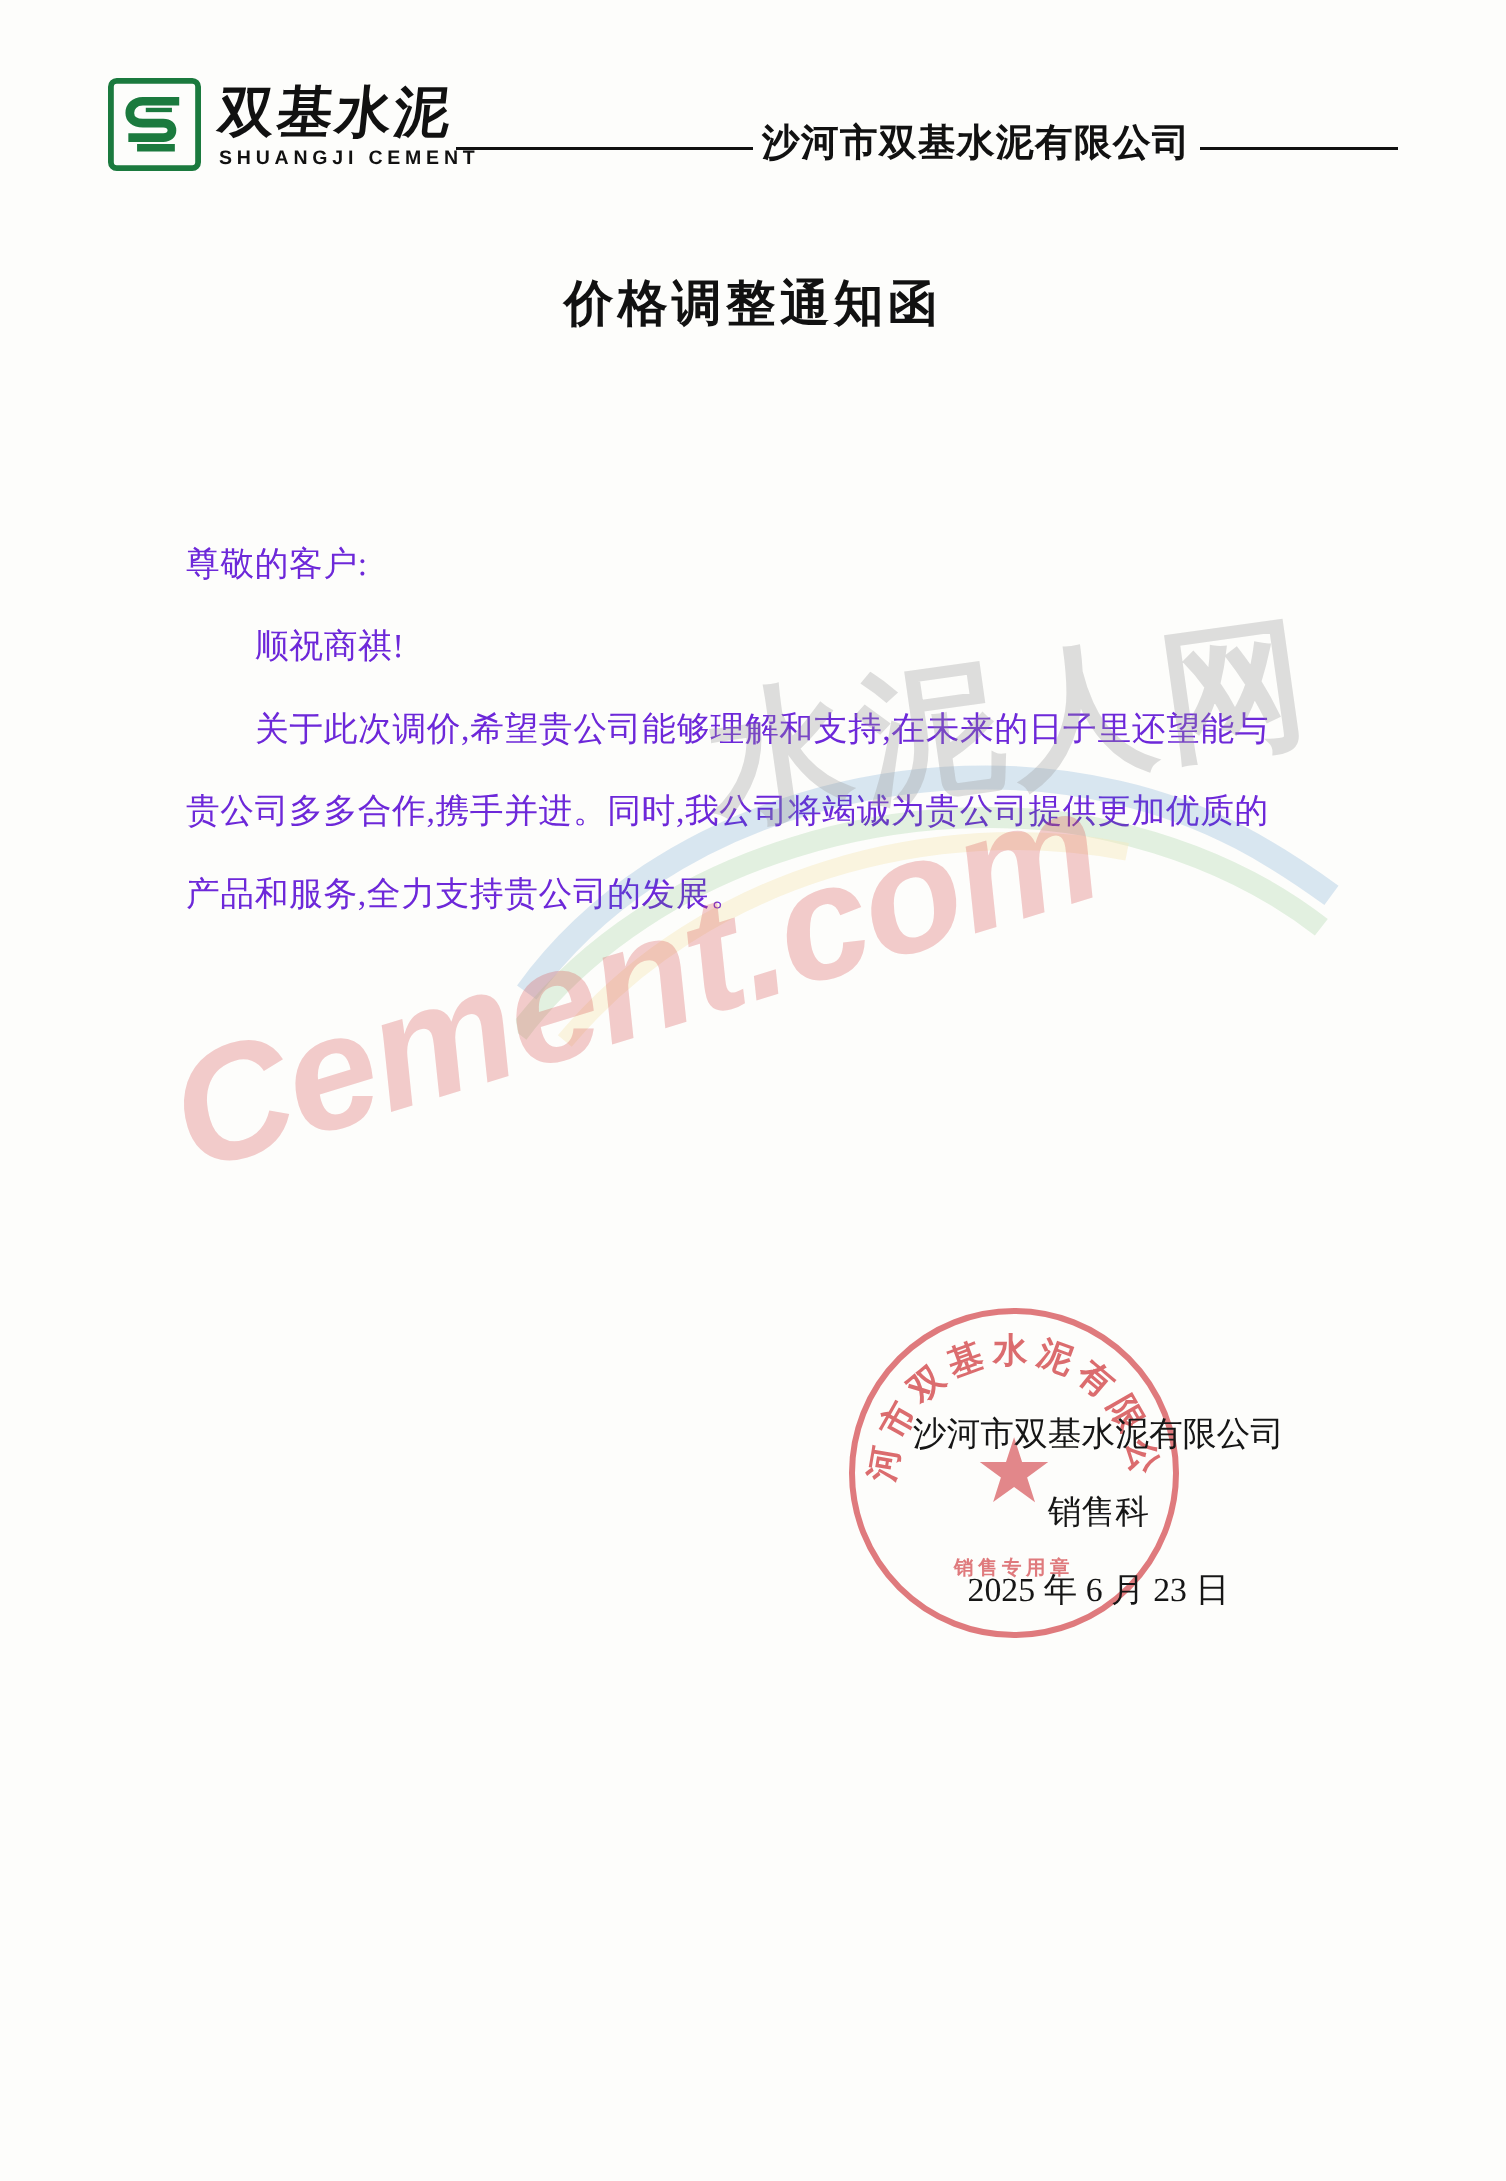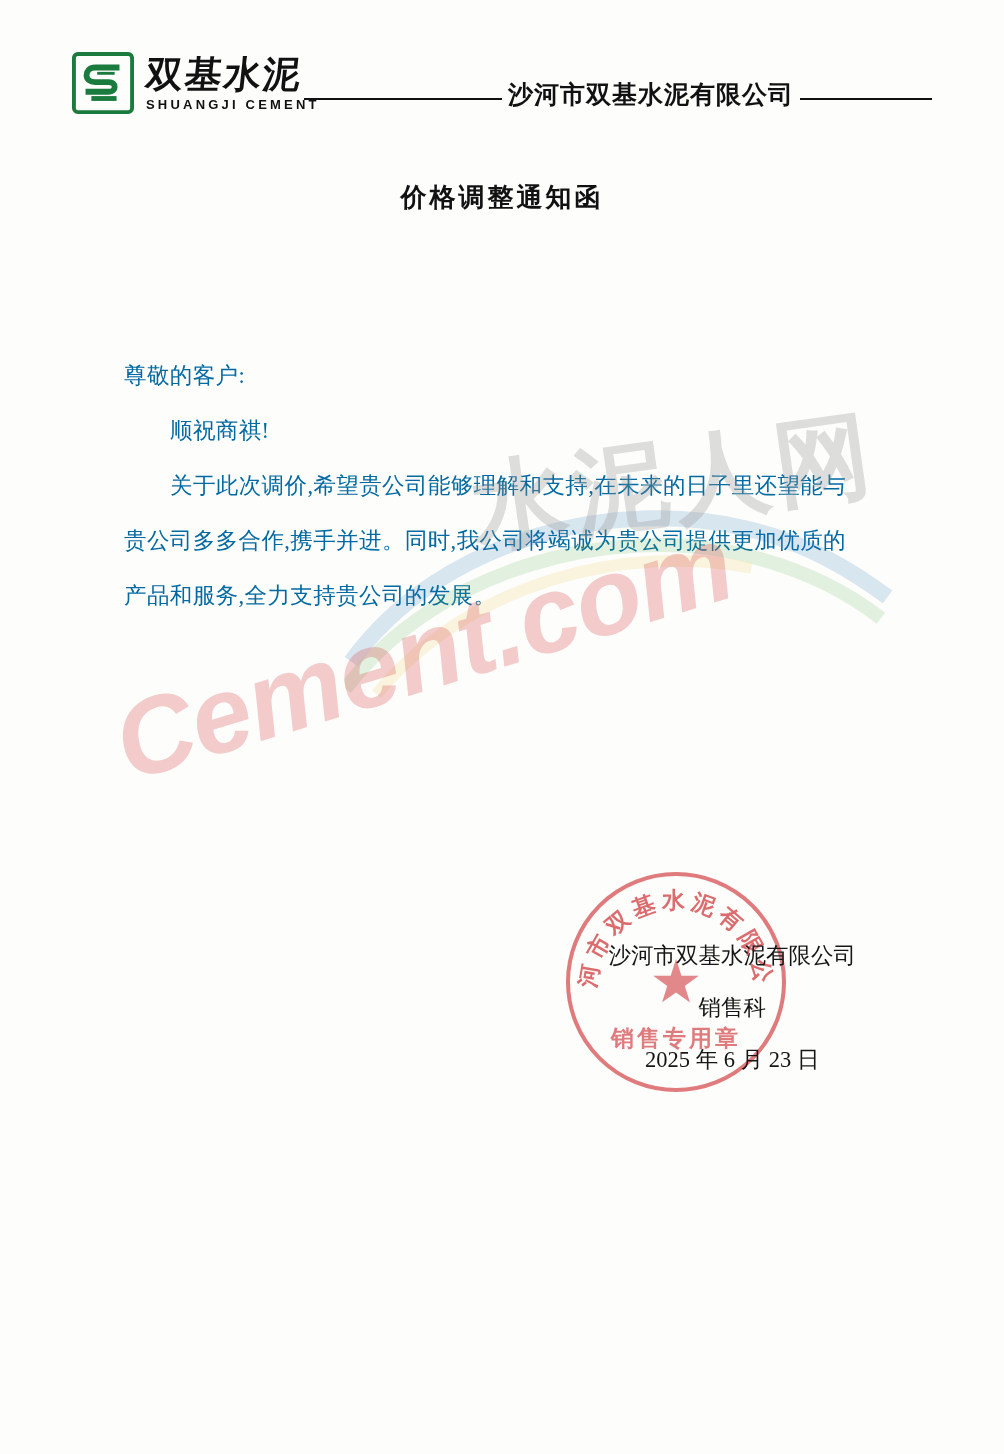--- a/index.html
+++ b/index.html
@@ -87,36 +87,36 @@
     padding: 0 6px;
   }
 
   
   .doc-title {
     position: absolute;
     top: 180px;
     left: 0;
     right: 0;
     text-align: center;
-    font-size: 26px;
+    font-size: 33px;
     font-weight: 700;
     letter-spacing: 3px;
     color: #111;
     font-family: "Liberation Serif", "DejaVu Serif", serif;
   }
 
   
   .body-text {
     position: absolute;
     top: 348px;
     left: 124px;
     width: 744px;
     font-size: 22.5px;
     line-height: 55px;
-    color: #0369a1;
+    color: #6d28d9;
     letter-spacing: 0.4px;
   }
   .salutation {
     margin: 0 0 0 0;
   }
   .para {
     margin: 0;
     text-indent: 46px;
   }
   .ul-red {
@@ -171,21 +171,21 @@
     font-weight: 700;
     letter-spacing: 5px;
   }
   .seal-sub {
     position: absolute;
     left: 0;
     right: 0;
     bottom: 34px;
     text-align: center;
     font-family: Liberation Sans, sans-serif;
-    font-size: 23px;
+    font-size: 13px;
     font-weight: 700;
     color: rgba(203, 32, 38, 0.72);
     letter-spacing: 3px;
   }
 
   
   .wm {
     position: absolute;
     pointer-events: none;
     user-select: none;

